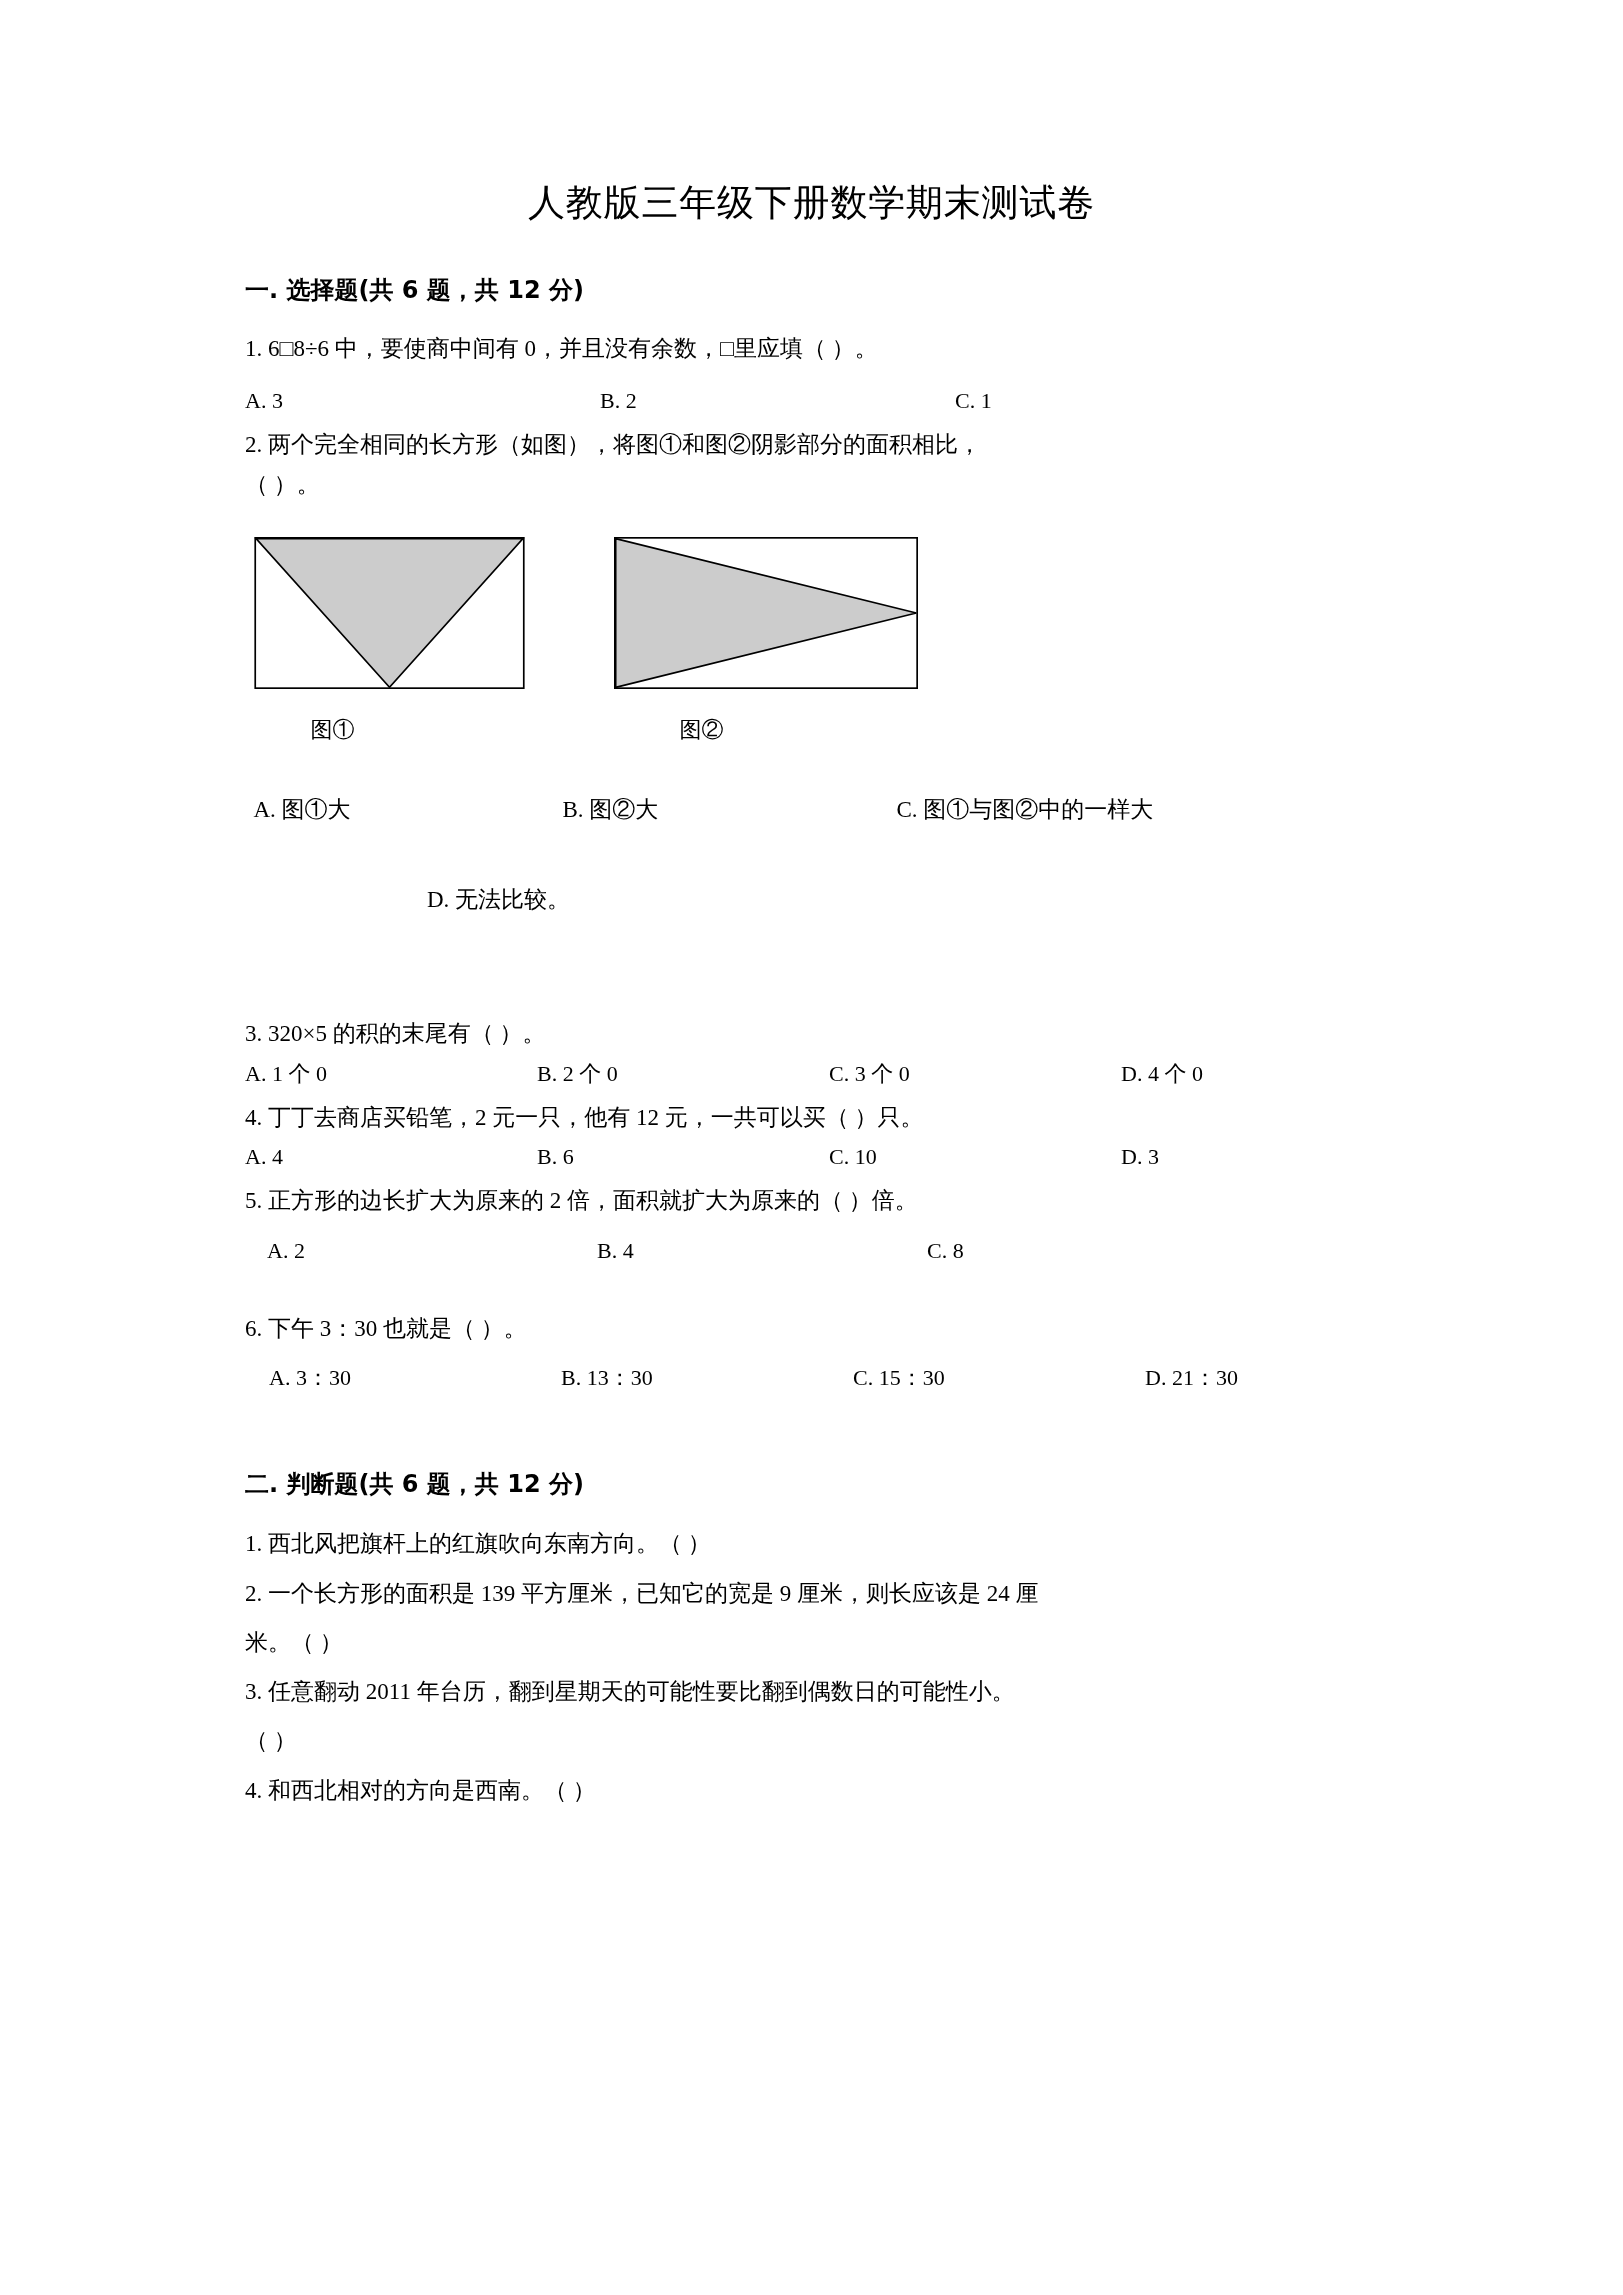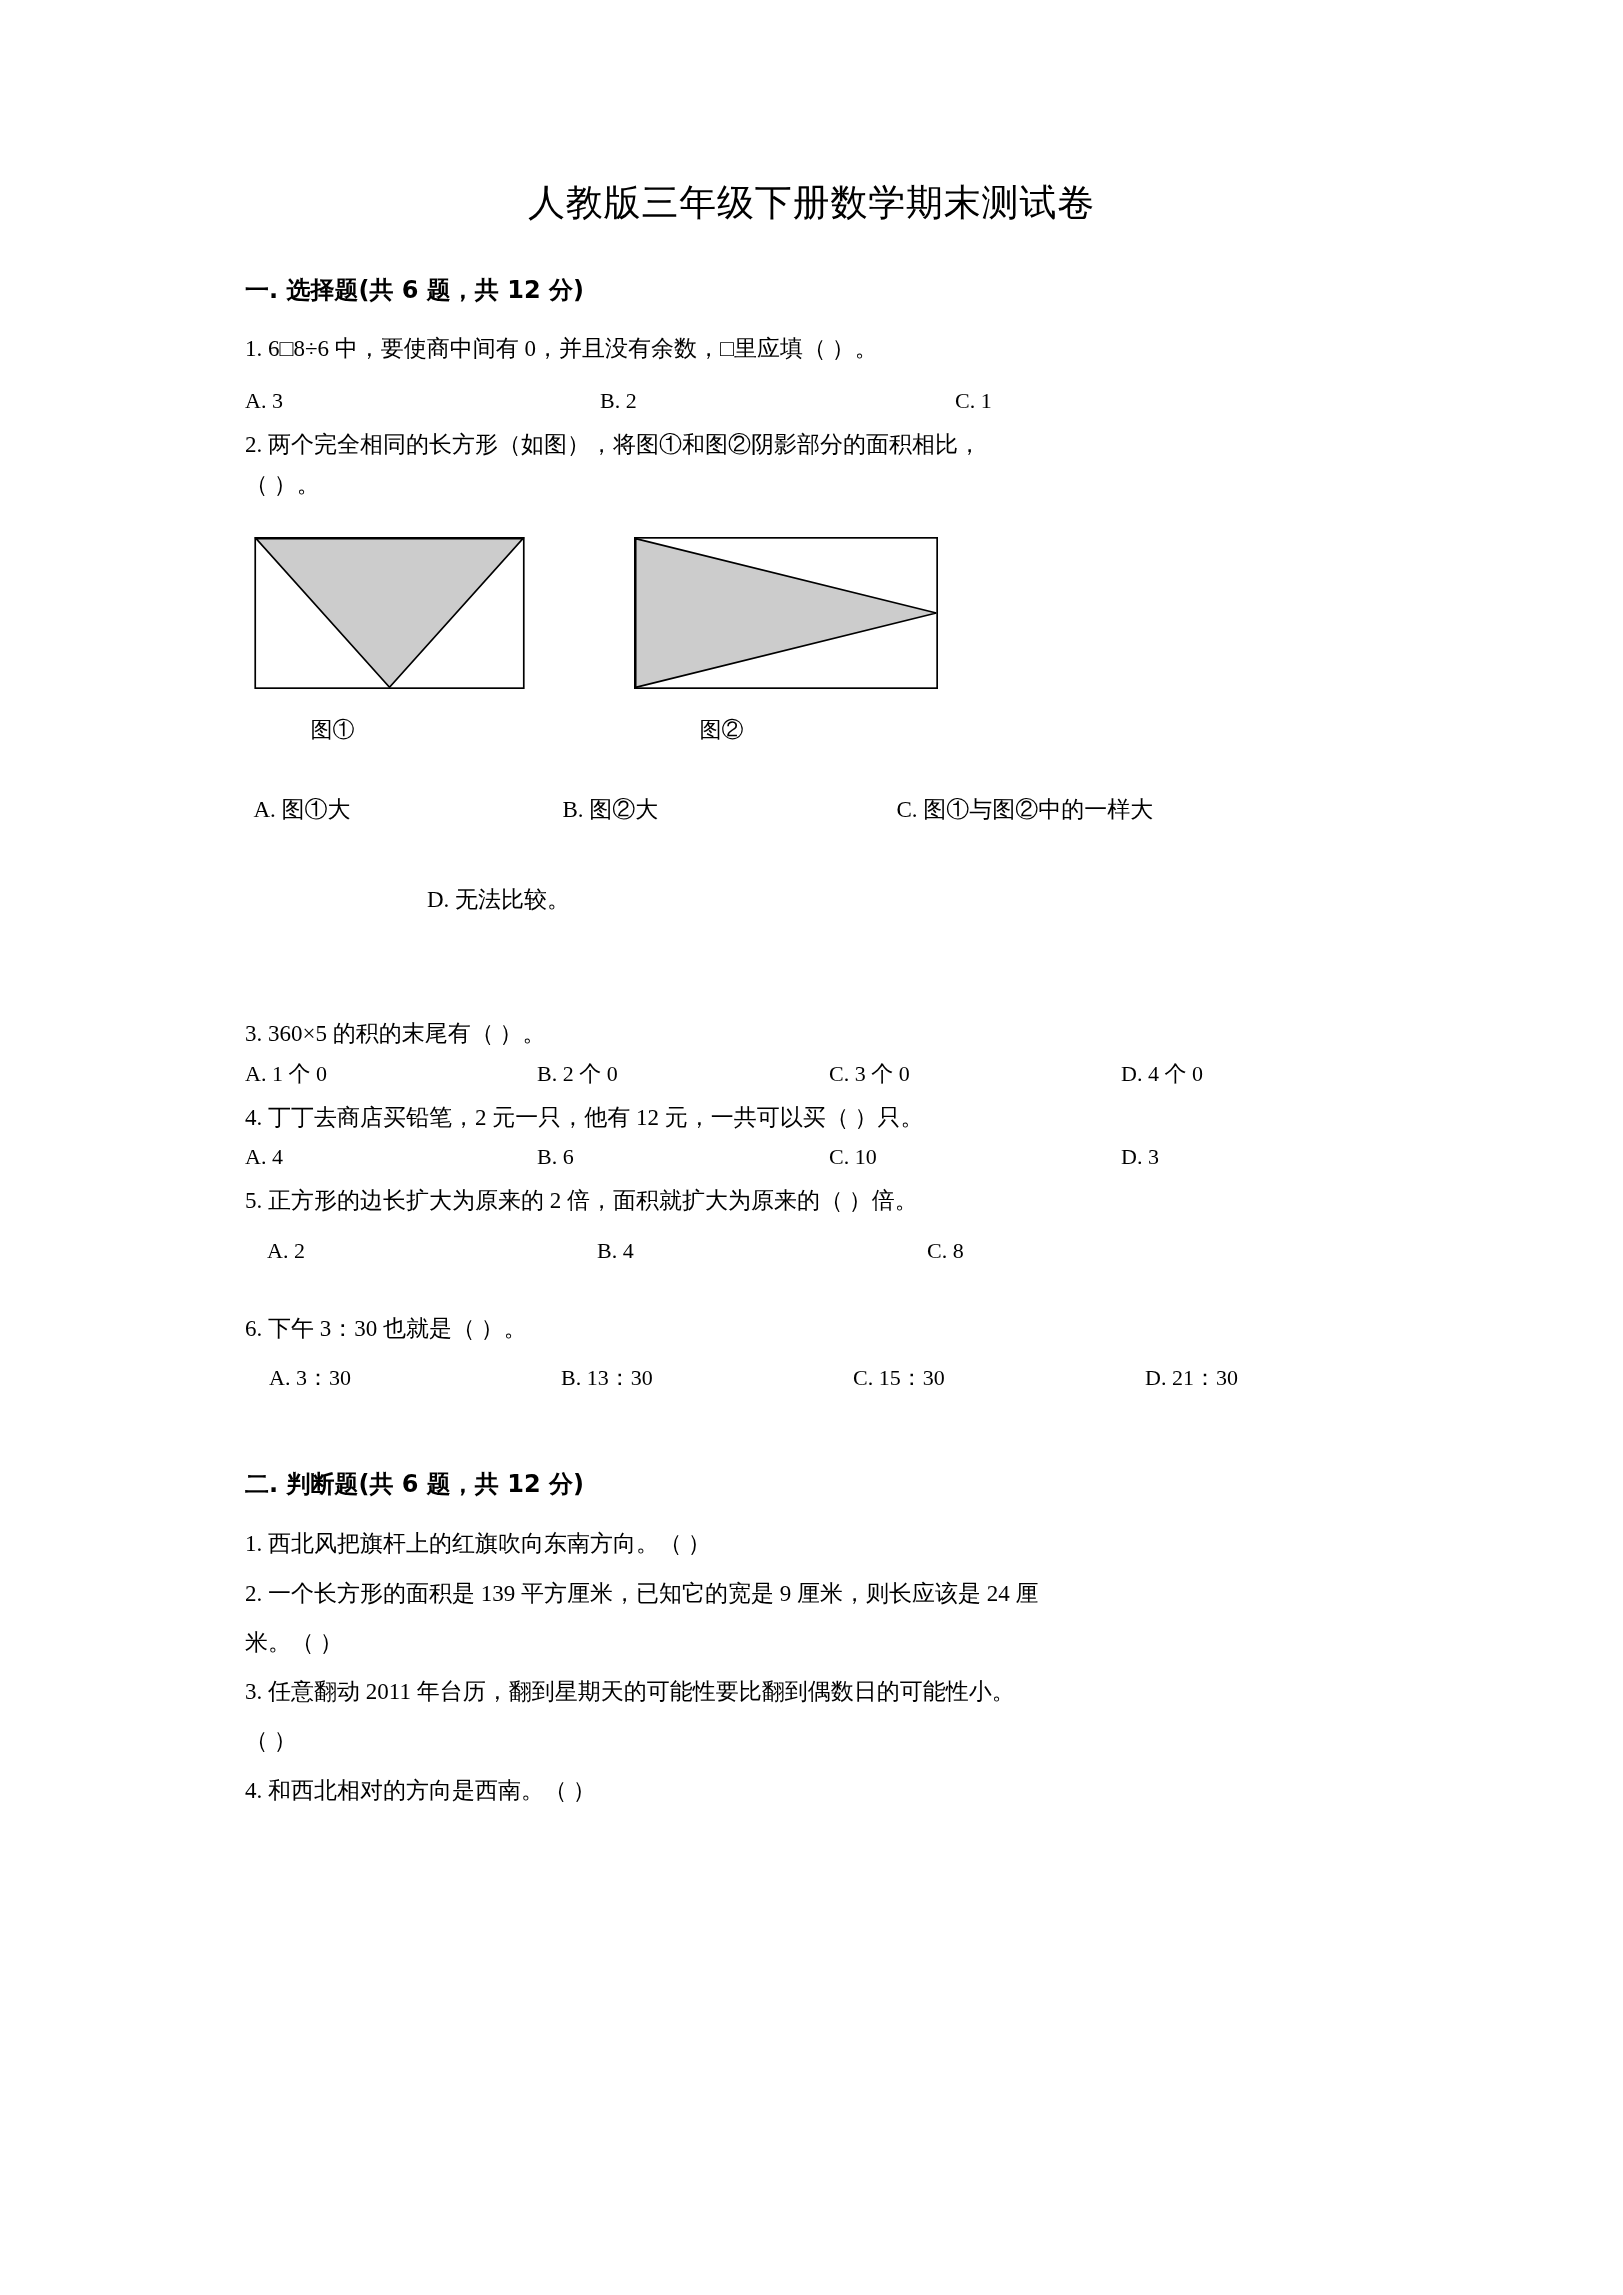--- a/index.html
+++ b/index.html
@@ -53,21 +53,20 @@
   .opts.four .opt { width: 292px; }
   .opts.three .opt { width: 330px; }
   .opts.three-wide .opt { width: 355px; margin-top: 12px; }
   .opts.indent { padding-left: 22px; }
   .opts.indent2 { padding-left: 24px; }
 
   .figure-row {
     display: flex;
     margin: 34px 0 12px 0;
     padding-left: 8.5px;
-    gap: 20px;
   }
   .fig-block {
     margin-right: 89px;
   }
   .fig-caption {
     font-size: 22px;
     margin-top: 22px;
     padding-left: 57px;
   }
   .fig-caption.second { padding-left: 66px; }
@@ -135,21 +134,21 @@
 
   <div class="choice-row">
     <span class="c1">A. 图①大</span>
     <span class="c2">B. 图②大</span>
     <span class="c3">C. 图①与图②中的一样大</span>
   </div>
   <div class="choice-d">D. 无法比较。</div>
 
   <div class="gap-lg"></div>
 
-  <div class="q-line">3. 360×5 的积的末尾有（        ）。</div>
+  <div class="q-line">3. 320×5 的积的末尾有（        ）。</div>
   <div class="opts four">
     <span class="opt">A. 1 个 0</span>
     <span class="opt">B. 2 个 0</span>
     <span class="opt">C. 3 个 0</span>
     <span class="opt">D. 4 个 0</span>
   </div>
 
   <div class="q-line">4. 丁丁去商店买铅笔，2 元一只，他有 12 元，一共可以买（        ）只。</div>
   <div class="opts four">
     <span class="opt">A. 4</span>

